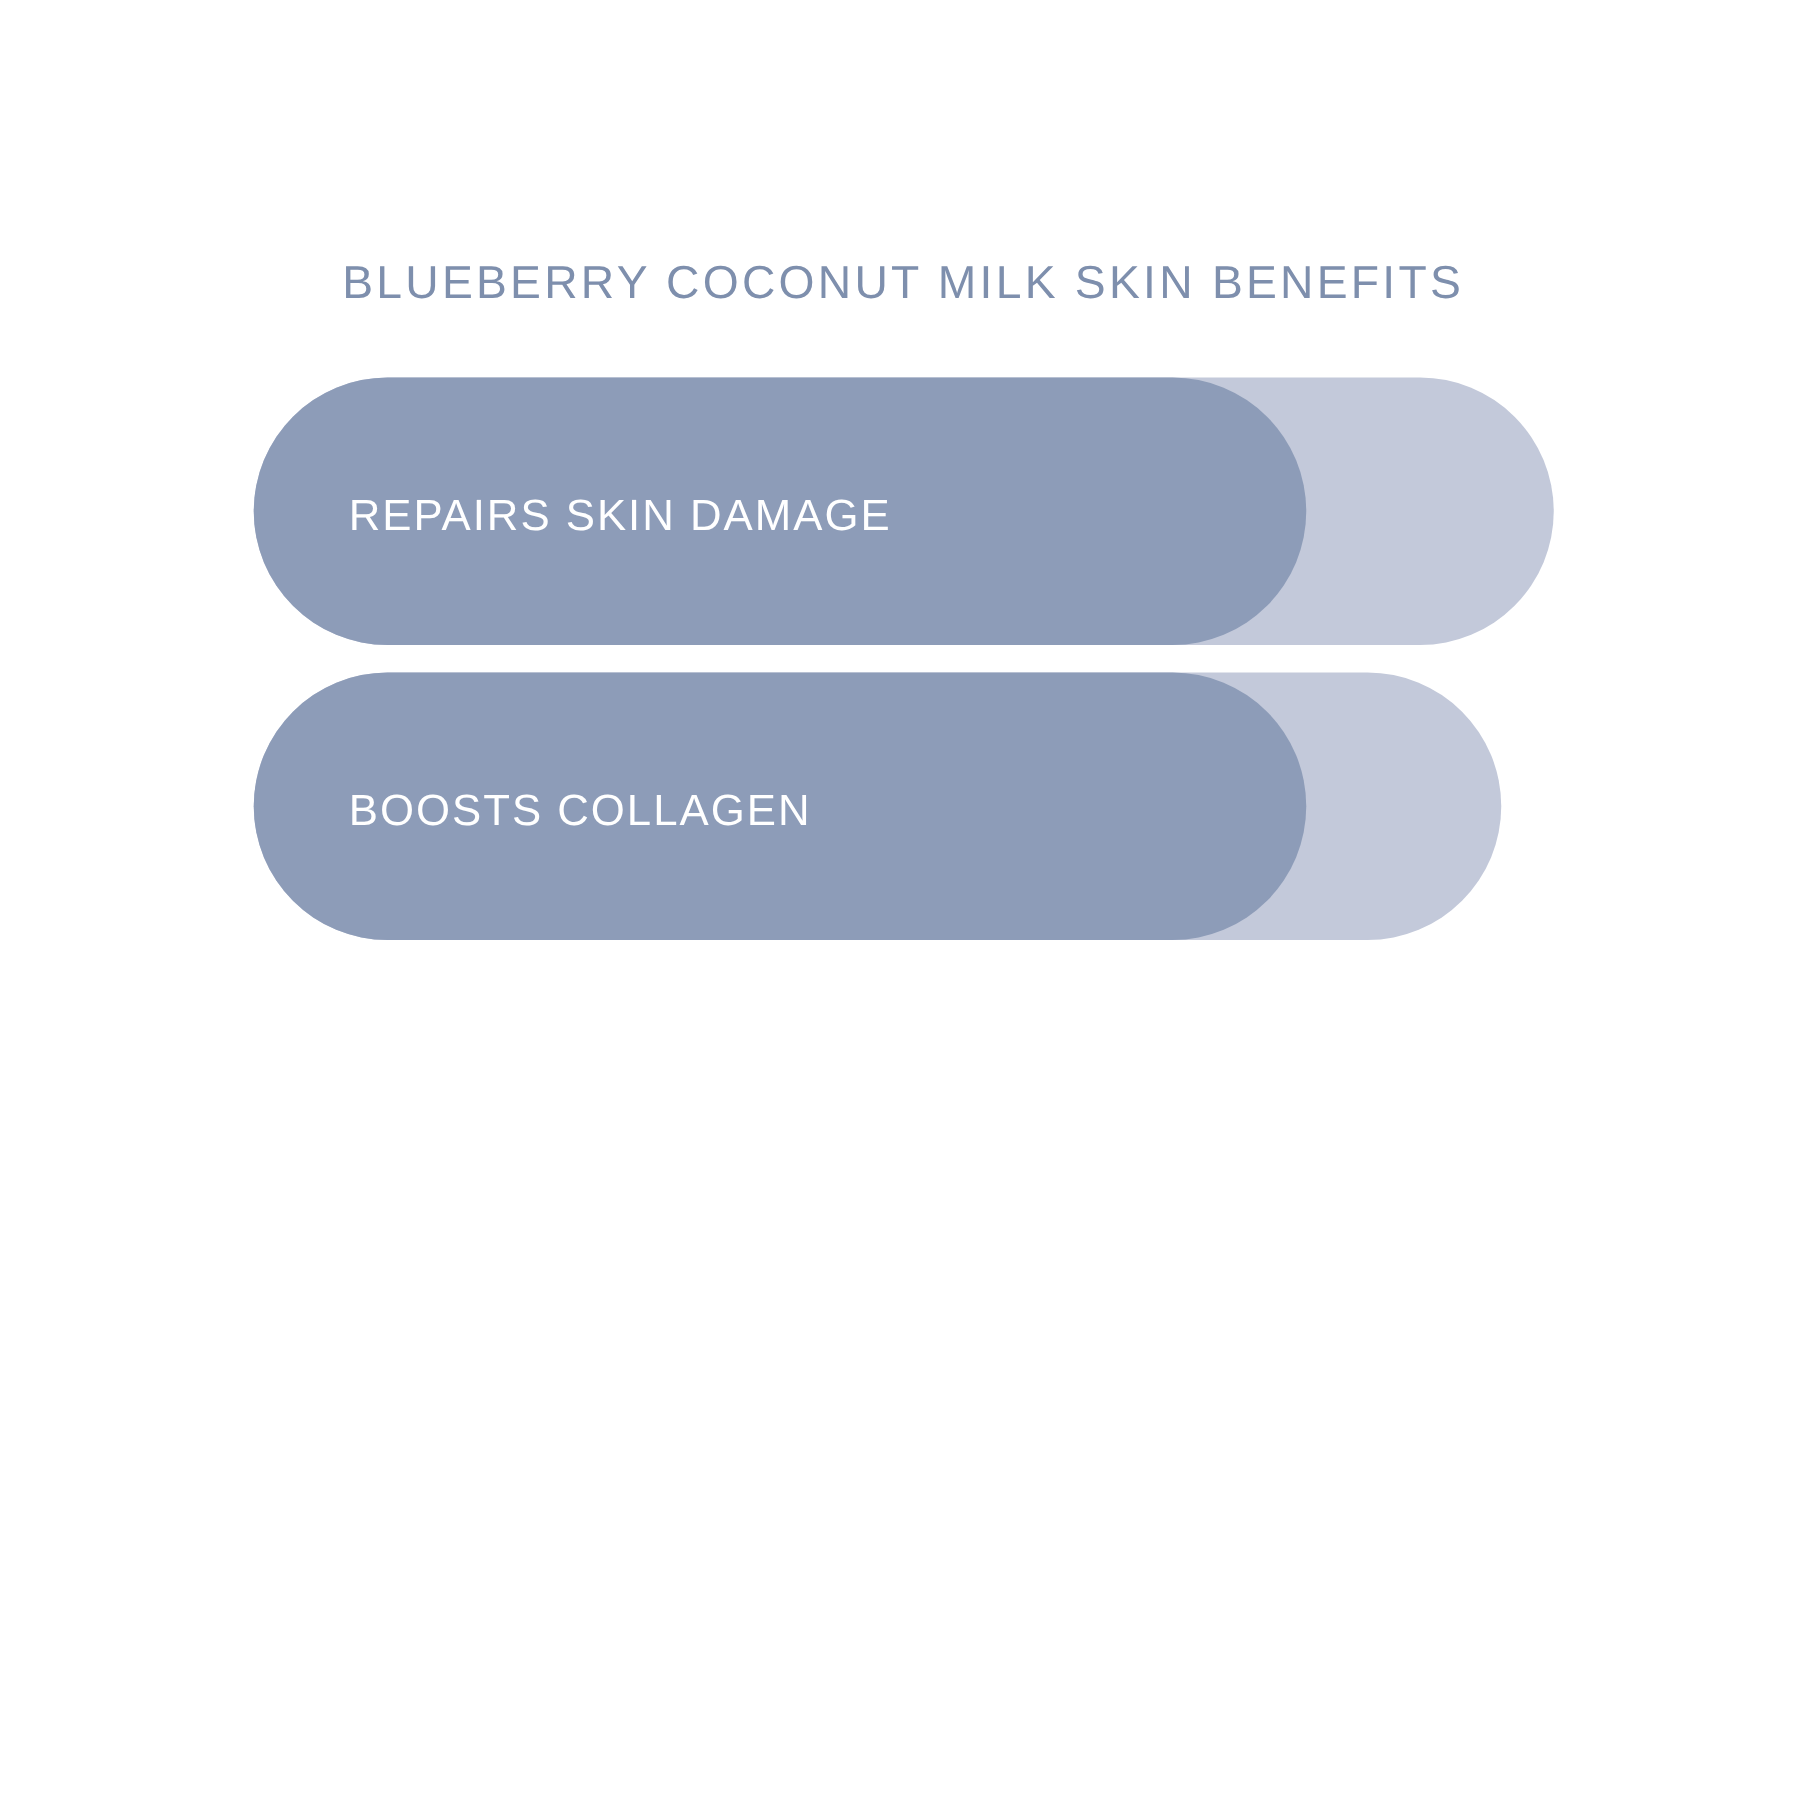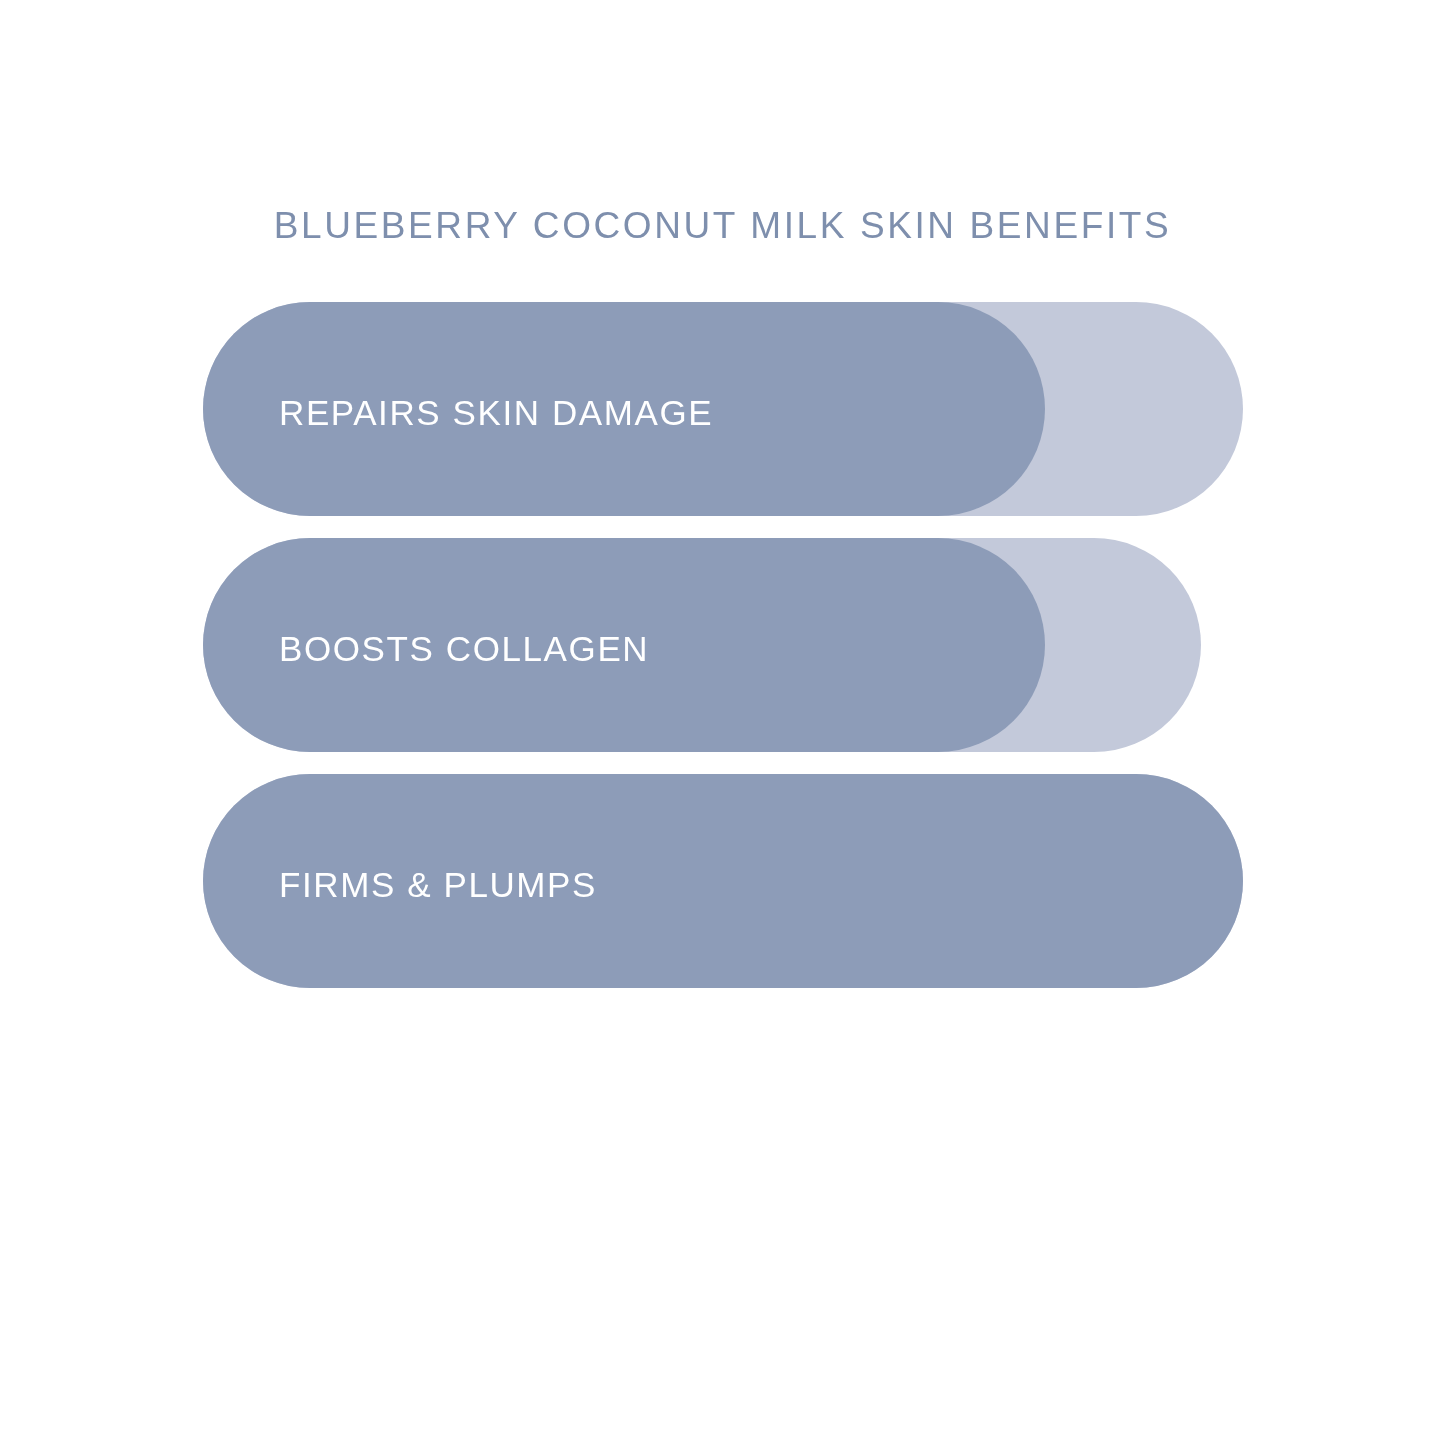--- a/index.html
+++ b/index.html
@@ -101,21 +101,16 @@
       <div class="bar-fill" style="width: 842.4px; background: rgb(141, 156, 184);"></div>
       <div class="bar-label">REPAIRS SKIN DAMAGE</div>
     </div>
 
     <div class="bar-row" style="top:236px;text-decoration:underline;">
       <div class="bar-track" style="width: 998.4px; background: rgb(195, 201, 218);"></div>
       <div class="bar-fill" style="width: 842.4px; background: rgb(141, 156, 184);"></div>
       <div class="bar-label">BOOSTS COLLAGEN</div>
     </div>
 
-    <div class="bar-row" style="top:472px;">
-      <div class="bar-track" style="width: 1040px; background: rgb(195, 201, 218);"></div>
-      <div class="bar-fill" style="width: 1040px; background: rgb(141, 156, 184);"></div>
-      <div class="bar-label">FIRMS &amp; PLUMPS</div>
-    </div>
 
 
   </div>
 </div>
 
 </body></html>

